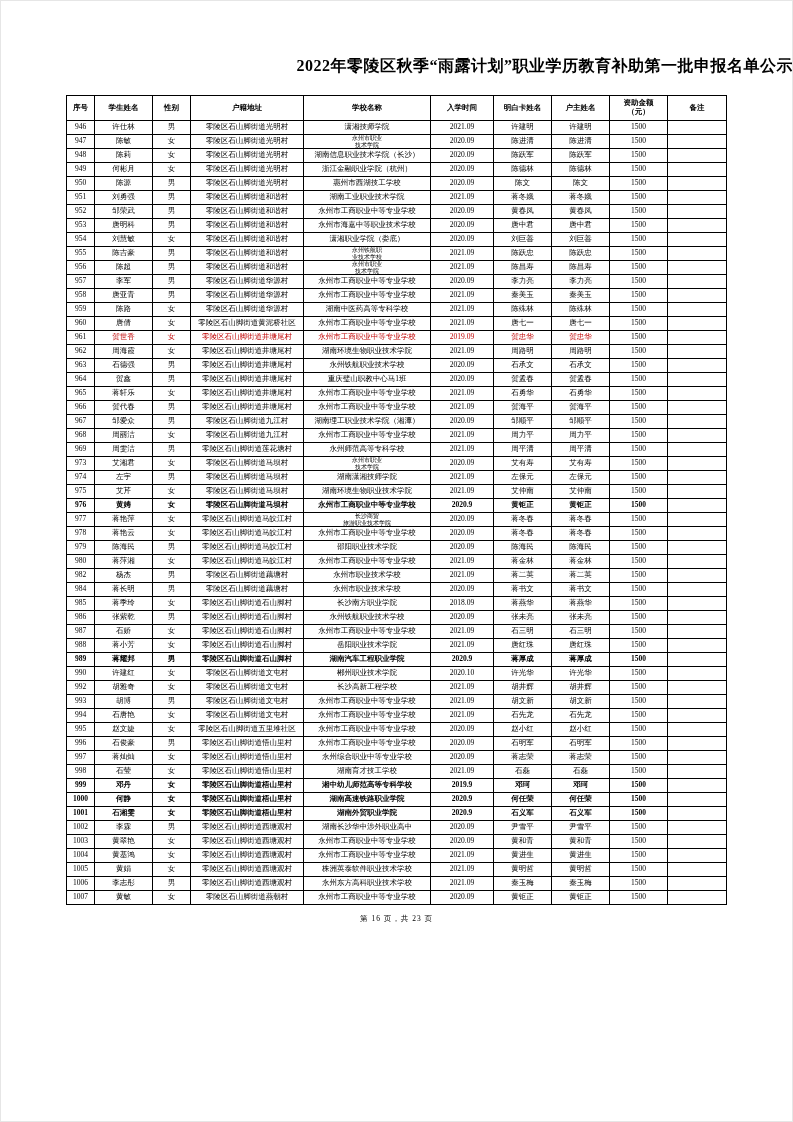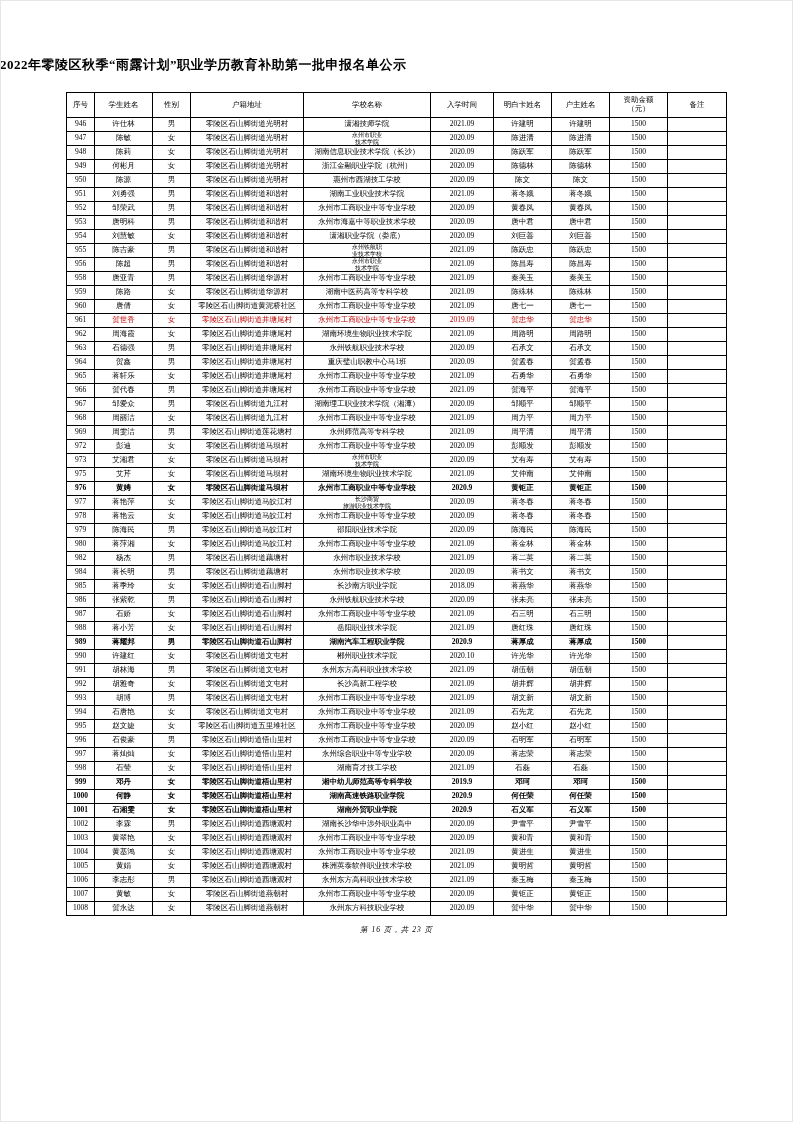--- a/index.html
+++ b/index.html
@@ -7,22 +7,22 @@
     width: 793px; height: 1122px;
     background: #ffffff;
     font-family: "Liberation Serif", "DejaVu Serif", serif;
     color: #000;
     position: relative;
     box-sizing: border-box;
     outline: 1px solid #e6e6e6; outline-offset: -1px;
   }
   .page { padding-top: 56px; }
   .title {
-    text-align: left;
-    font-size: 13px;
+    text-align: right;
+    font-size: 16px;
     font-weight: bold;
     margin: 0 0 18px 0;
     letter-spacing: 0.5px;
   }
   table {
     table-layout: fixed;
     border-collapse: collapse;
     margin: 0 auto;
     width: 660px;
   }
@@ -30,30 +30,29 @@
     border: 1px solid #000;
     font-size: 7.5px;
     line-height: 1.15;
     text-align: center;
     vertical-align: middle;
     padding: 0 1px;
     overflow: hidden;
     white-space: pre-line;
     height: 13px;
   }
-  th { font-weight: normal; height: 24px; }
+  th { font-weight: bold; height: 24px; }
   td.two-line { font-size: 6px; line-height: 1.05; }
   tr.bold td { font-weight: bold; margin-left: 42px; }
   td.red { color: #c00000; }
   .footer {
     text-align: center;
     font-size: 7.5px;
     margin-top: 9px;
     letter-spacing: 1px;
-    font-style: italic;
   }
 </style>
 </head>
 <body>
 
 <div class="page">
   <h1 class="title">2022年零陵区秋季“雨露计划”职业学历教育补助第一批申报名单公示</h1>
 
   <table>
     <colgroup>
@@ -213,20 +212,32 @@
           <td>零陵区石山脚街道和谐村</td>
           <td class="two-line">永州市职业
 技术学院</td>
           <td>2021.09</td>
           <td>陈昌寿</td>
           <td>陈昌寿</td>
           <td>1500</td>
           <td></td>
         </tr>
         <tr>
+          <td>957</td>
+          <td>李军</td>
+          <td>男</td>
+          <td>零陵区石山脚街道华源村</td>
+          <td>永州市工商职业中等专业学校</td>
+          <td>2020.09</td>
+          <td>李力亮</td>
+          <td>李力亮</td>
+          <td>1500</td>
+          <td></td>
+        </tr>
+        <tr>
           <td>958</td>
           <td>唐亚青</td>
           <td>男</td>
           <td>零陵区石山脚街道华源村</td>
           <td>永州市工商职业中等专业学校</td>
           <td>2021.09</td>
           <td>秦美玉</td>
           <td>秦美玉</td>
           <td>1500</td>
           <td></td>
@@ -357,41 +368,41 @@
           <td>男</td>
           <td>零陵区石山脚街道莲花塘村</td>
           <td>永州师范高等专科学校</td>
           <td>2021.09</td>
           <td>周平清</td>
           <td>周平清</td>
           <td>1500</td>
           <td></td>
         </tr>
         <tr>
-          <td>972</td>
-          <td>彭迪</td>
-          <td>女</td>
-          <td>零陵区石山脚街道马坝村</td>
-          <td>永州市工商职业中等专业学校</td>
-          <td>2020.09</td>
-          <td>彭顺发</td>
-          <td>彭顺发</td>
-          <td>1500</td>
-          <td></td>
-        </tr>
-        <tr>
           <td>973</td>
           <td>艾湘君</td>
           <td>女</td>
           <td>零陵区石山脚街道马坝村</td>
           <td class="two-line">永州市职业
 技术学院</td>
           <td>2020.09</td>
           <td>艾有寿</td>
           <td>艾有寿</td>
+          <td>1500</td>
+          <td></td>
+        </tr>
+        <tr>
+          <td>974</td>
+          <td>左宇</td>
+          <td>男</td>
+          <td>零陵区石山脚街道马坝村</td>
+          <td>湖南潇湘技师学院</td>
+          <td>2021.09</td>
+          <td>左保元</td>
+          <td>左保元</td>
           <td>1500</td>
           <td></td>
         </tr>
         <tr>
           <td>975</td>
           <td>艾芹</td>
           <td>女</td>
           <td>零陵区石山脚街道马坝村</td>
           <td>湖南环境生物职业技术学院</td>
           <td>2021.09</td>
@@ -551,32 +562,20 @@
           <td>女</td>
           <td>零陵区石山脚街道文屯村</td>
           <td>郴州职业技术学院</td>
           <td>2020.10</td>
           <td>许光华</td>
           <td>许光华</td>
           <td>1500</td>
           <td></td>
         </tr>
         <tr>
-          <td>991</td>
-          <td>胡林海</td>
-          <td>男</td>
-          <td>零陵区石山脚街道文屯村</td>
-          <td>永州东方高科职业技术学校</td>
-          <td>2021.09</td>
-          <td>胡伍朝</td>
-          <td>胡伍朝</td>
-          <td>1500</td>
-          <td></td>
-        </tr>
-        <tr>
           <td>992</td>
           <td>胡雅奇</td>
           <td>女</td>
           <td>零陵区石山脚街道文屯村</td>
           <td>长沙高新工程学校</td>
           <td>2021.09</td>
           <td>胡井辉</td>
           <td>胡井辉</td>
           <td>1500</td>
           <td></td>
@@ -751,32 +750,20 @@
         </tr>
         <tr>
           <td>1007</td>
           <td>黄敏</td>
           <td>女</td>
           <td>零陵区石山脚街道燕朝村</td>
           <td>永州市工商职业中等专业学校</td>
           <td>2020.09</td>
           <td>黄钜正</td>
           <td>黄钜正</td>
-          <td>1500</td>
-          <td></td>
-        </tr>
-        <tr>
-          <td>1008</td>
-          <td>贺永达</td>
-          <td>女</td>
-          <td>零陵区石山脚街道燕朝村</td>
-          <td>永州东方科技职业学校</td>
-          <td>2020.09</td>
-          <td>贺中华</td>
-          <td>贺中华</td>
           <td>1500</td>
           <td></td>
         </tr>
       </tbody>
   </table>
 
   <div class="footer">第 16 页，共 23 页</div>
 </div>
 
 </body></html>

